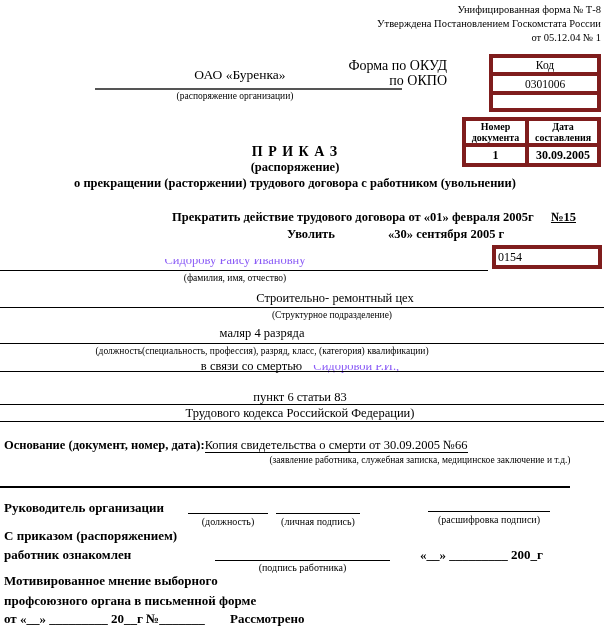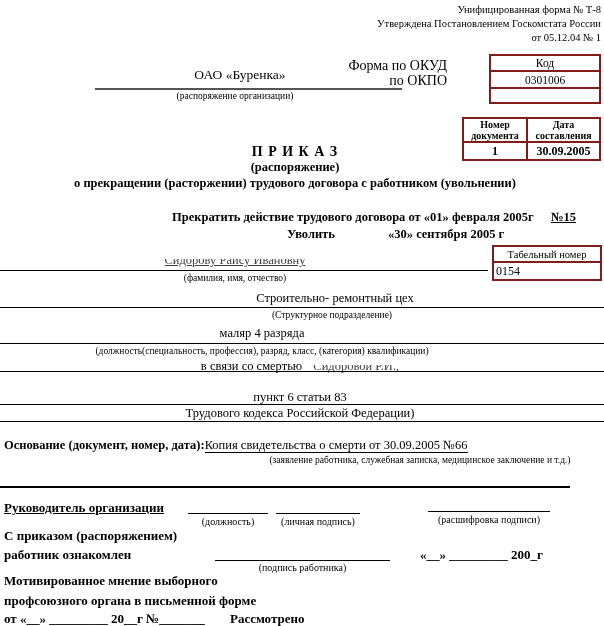--- a/index.html
+++ b/index.html
@@ -12,23 +12,23 @@
   .ctr{text-align:center;}
   .rt{text-align:right;}
   .cap{font-size:9.5px;line-height:11px;}
   .cap2{font-size:10px;line-height:12px;}
   .small{font-size:10.5px;line-height:14px;}
   .base{font-size:12.5px;line-height:15px;}
   .base13{font-size:13px;line-height:17px;}
   .u{text-decoration:underline;}
   .hline{border-top:1px solid #000;height:0;}
   .blank{border-bottom:1px solid #000;height:12px;}
-  .faded{color:#404040;clip-path:inset(42% 0 0 0);text-decoration:underline;}
+  .faded{color:#8b5cf6;clip-path:inset(42% 0 0 0);}
   .tbl{border-collapse:collapse;}
-  .tbl td{border:2px solid #7f1d1d;padding:0 2px;}
+  .tbl td{border:4px solid #7f1d1d;padding:0 2px;}
   .title-main{font-size:14px;font-weight:bold;letter-spacing:1px;line-height:16px;}
 </style>
 </head>
 <body>
 
 <div id="page">
 
   <div class="abs rt small" style="right:3px;top:3px;width:340px;">
     <div>Унифицированная форма № Т-8</div>
     <div>Утверждена Постановлением Госкомстата России</div>
@@ -81,23 +81,20 @@
     <span>Прекратить действие трудового договора от «01» февраля 2005г</span>
     <span class="u" style="margin-left:14px;">№15</span>
   </div>
   <div class="abs b base" style="left:287px;top:227px;">
     <span>Уволить</span>
     <span style="margin-left:50px;">«30» сентября 2005 г</span>
   </div>
 
   <table class="tbl abs" style="left:492px;top:245px;width:110px;">
     <tbody>
-        <tr>
-          <td class="ctr" style="font-size:10.5px;height:14px;">Табельный номер</td>
-        </tr>
     <tr>
           <td style="font-size:12px;height:16px;">0154</td>
         </tr>
   </tbody>
     </table>
 
   <div class="abs ctr base" style="left:0;top:253px;width:470px;">
     <span class="faded">Сидорову Раису Ивановну</span>
   </div>
   <div class="abs hline" style="left:0;top:270px;width:488px;"></div>
@@ -122,21 +119,21 @@
   <div class="abs ctr base" style="left:-2px;top:406px;width:604px;">Трудового кодекса Российской Федерации)</div>
   <div class="abs hline" style="left:0;top:421px;width:604px;"></div>
 
   <div class="abs base" style="left:4px;top:438px;width:596px;">
     <span class="b">Основание (документ, номер, дата):</span><span style="border-bottom:1px solid #000;">Копия свидетельства о смерти  от 30.09.2005 №66</span>
   </div>
   <div class="abs ctr cap" style="left:235px;top:455px;width:370px;">(заявление работника, служебная записка, медицинское заключение и т.д.)</div>
 
   <div class="abs" style="left:0;top:486px;width:570px;border-top:2px solid #000;"></div>
 
-  <div class="abs b base13" style="left:4px;top:499px;text-decoration:underline;">Руководитель организации</div>
+  <div class="abs b base13" style="left:4px;top:499px;">Руководитель организации</div>
   <div class="abs blank" style="left:188px;top:501px;width:80px;"></div>
   <div class="abs blank" style="left:276px;top:501px;width:84px;"></div>
   <div class="abs blank" style="left:428px;top:499px;width:122px;"></div>
   <div class="abs ctr cap2" style="left:188px;top:516px;width:80px;">(должность)</div>
   <div class="abs ctr cap2" style="left:272px;top:516px;width:92px;">(личная подпись)</div>
   <div class="abs ctr cap2" style="left:424px;top:514px;width:130px;text-align:center;">(расшифровка подписи)</div>
 
   <div class="abs b base13" style="left:4px;top:546px;">работник ознакомлен</div>
   <div class="abs b base13" style="left:4px;top:527px;">С приказом (распоряжением)</div>
   <div class="abs blank" style="left:215px;top:548px;width:175px;"></div>

